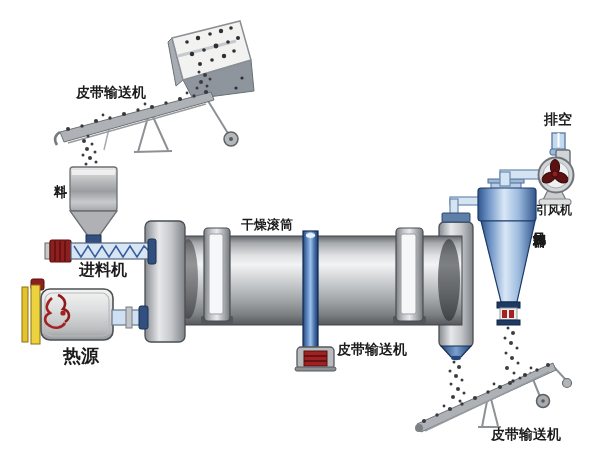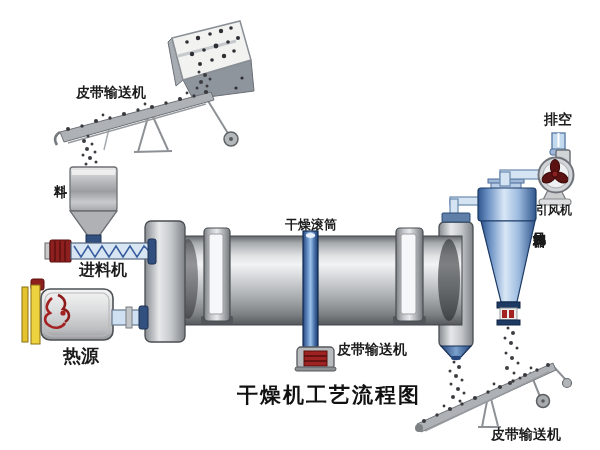--- a/index.html
+++ b/index.html
@@ -329,27 +329,26 @@
 </svg>
 
 <div class="lbl" style="left:76px;top:84px;font-size:14px;">皮带输送机</div>
 
 <div class="lbl lbl-v" style="left:51px;top:174px;font-size:13px;">料斗</div>
 
 <div class="lbl" style="left:79px;top:260px;font-size:16px;">进料机</div>
 
 <div class="lbl" style="left:63px;top:344px;font-size:18px;">热源</div>
 
-<div class="lbl" style="left:241px;top:216px;font-size:13px;margin-left:44px;">干燥滚筒</div>
+<div class="lbl" style="left:241px;top:216px;font-size:13px;">干燥滚筒</div>
 
 <div class="lbl" style="left:337px;top:341px;font-size:14px;">皮带输送机</div>
 
 <div class="lbl" style="left:544px;top:111px;font-size:14px;">排空</div>
 
 <div class="lbl" style="left:536px;top:202px;font-size:12px;">引风机</div>
 
 <div class="lbl lbl-v" style="left:530px;top:221px;font-size:13px;">旋风卸料器</div>
 
 <div class="lbl" style="left:491px;top:426px;font-size:14px;">皮带输送机</div>
 
-<div class="title" style="left:237px;top:381px;">干燥机工艺流程图</div>
 
 </div>
 
 </body></html>

